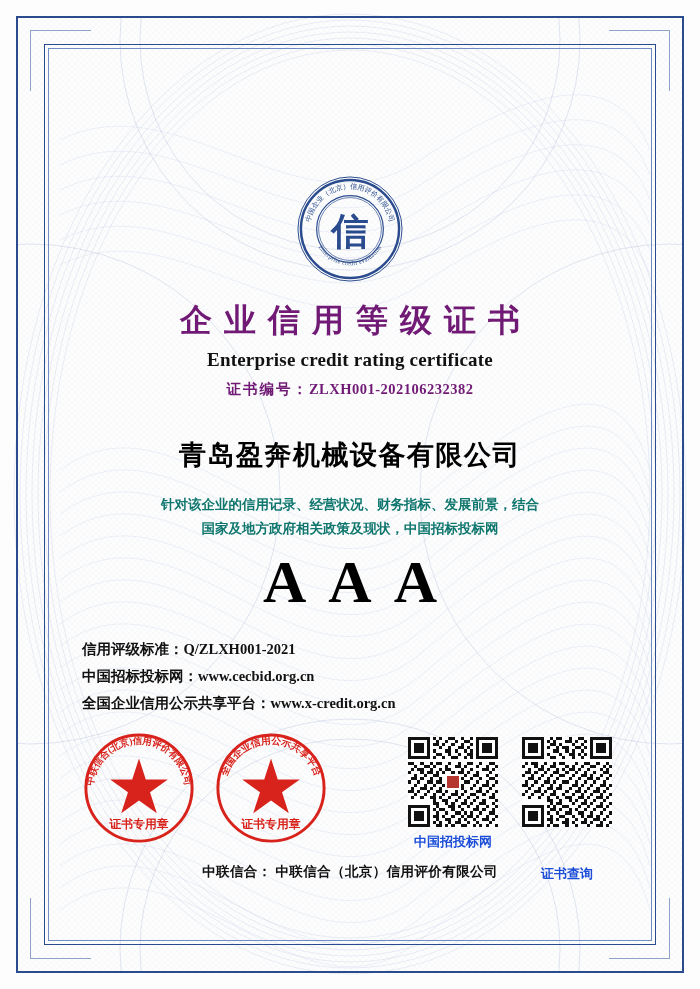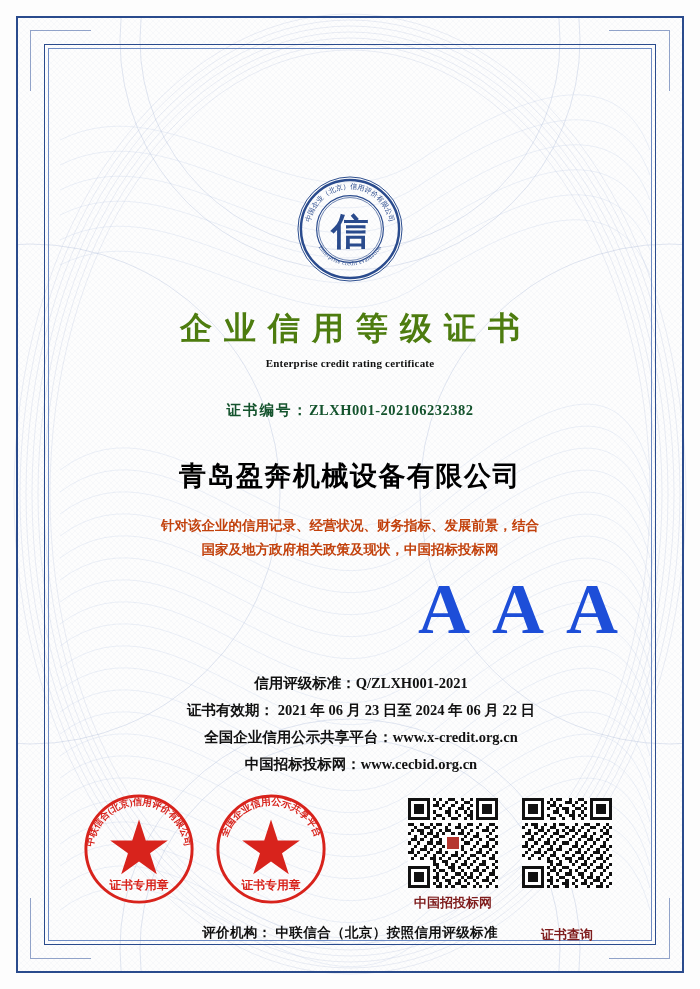--- a/index.html
+++ b/index.html
@@ -86,79 +86,78 @@
     justify-content: center;
   }
   .emblem {
     position: relative;
     width: 108px;
     height: 108px;
   }
 
   
   .title-cn {
-    margin-top: 24px;
+    margin-top: 16px;
     font-size: 32px;
     letter-spacing: 12px;
     font-weight: bold;
-    color: #4d7c0f;
+    color: #701a75;
     text-indent: 12px;
     font-family: "Liberation Serif", serif;
   }
   .title-en {
     margin-top: 6px;
-    font-size: 11px;
+    font-size: 19px;
     font-weight: bold;
     color: #111111;
     letter-spacing: 0.2px;
     font-family: "Liberation Serif", serif;
   }
 
   .cert-no {
-    margin-top: 32px;
+    margin-top: 9px;
     font-size: 14.5px;
-    color: #14532d;
+    color: #701a75;
     letter-spacing: 0.5px;
     font-weight: bold;
   }
   .cert-no .label { letter-spacing: 2px; font-weight: bold; }
 
   .company {
     margin-top: 38px;
     font-size: 27px;
     font-weight: bold;
     letter-spacing: 1.5px;
     color: #000000;
   }
 
   .statement {
     margin-top: 20px;
     font-size: 13.5px;
     line-height: 24px;
-    color: #c2410c;
+    color: #0f766e;
     font-weight: bold;
     padding: 0 28px;
   }
   .statement div { white-space: nowrap; }
 
   .grade {
     margin-top: 10px;
-    font-size: 72px;
+    font-size: 60px;
     font-weight: bold;
-    color: #1d4ed8;
+    color: #000000;
     letter-spacing: 22px;
     text-indent: 22px;
     line-height: 1.05;
     font-family: "Liberation Serif", serif;
-    text-align: right;
   }
 
   .details {
     margin-top: 22px;
-    text-align: center;
+    text-align: left;
     padding-left: 22px;
     font-size: 14.5px;
     font-weight: bold;
     color: #111;
     line-height: 27px;
   }
   .details .row { white-space: nowrap; }
   .details .url { color: #111; }
 
   
@@ -185,21 +184,21 @@
   }
   .qr-1 { left: 348px; }
   .qr-2 { left: 462px; }
 
   .qr-caption {
     position: absolute;
     top: 104px;
     width: 120px;
     font-size: 13px;
     font-weight: bold;
-    color: #7f1d1d;
+    color: #1d4ed8;
     text-align: center;
   }
   .qr-caption-1 { left: 333px; }
   .qr-caption-2 { left: 447px; margin-top: 32px; }
 
   .footer {
     margin-top: 4px;
     font-size: 13.5px;
     font-weight: bold;
     color: #111;
@@ -324,23 +323,22 @@
 
     <div class="statement">
       <div>针对该企业的信用记录、经营状况、财务指标、发展前景，结合</div>
       <div>国家及地方政府相关政策及现状，中国招标投标网</div>
     </div>
 
     <div class="grade">AAA</div>
 
     <div class="details">
       <div class="row">信用评级标准：Q/ZLXH001-2021</div>
-      <div class="row">证书有效期： 2021 年 06 月 23 日至 2024 年 06 月 22 日</div>
+      <div class="row url">中国招标投标网：www.cecbid.org.cn</div>
       <div class="row url">全国企业信用公示共享平台：www.x-credit.org.cn</div>
-      <div class="row url">中国招标投标网：www.cecbid.org.cn</div>
     </div>
 
     <div class="bottom-row">
 
       <svg class="seal seal-1" viewBox="0 0 120 120">
         <defs>
           <path id="sealArc1" d="M 13,62 A 47,47 0 0 1 107,62"></path>
         </defs>
         <circle cx="60" cy="60" r="54" fill="none" stroke="#d8231c" stroke-width="3"></circle>
         <text font-size="9.5" fill="#d8231c" font-family="'Liberation Serif',serif" font-weight="bold">
@@ -814,16 +812,16 @@
             <rect x="21" y="28" width="1" height="1"></rect>
             <rect x="24" y="28" width="2" height="1"></rect>
             <rect x="27" y="28" width="1" height="1"></rect>
         </g>
       </svg>
 
       <div class="qr-caption qr-caption-1">中国招投标网</div>
       <div class="qr-caption qr-caption-2">证书查询</div>
     </div>
 
-    <div class="footer">评价机构： 中联信合（北京）按照信用评级标准</div>
+    <div class="footer">中联信合： 中联信合（北京）信用评价有限公司</div>
 
   </div>
 </div>
 
 </body></html>

